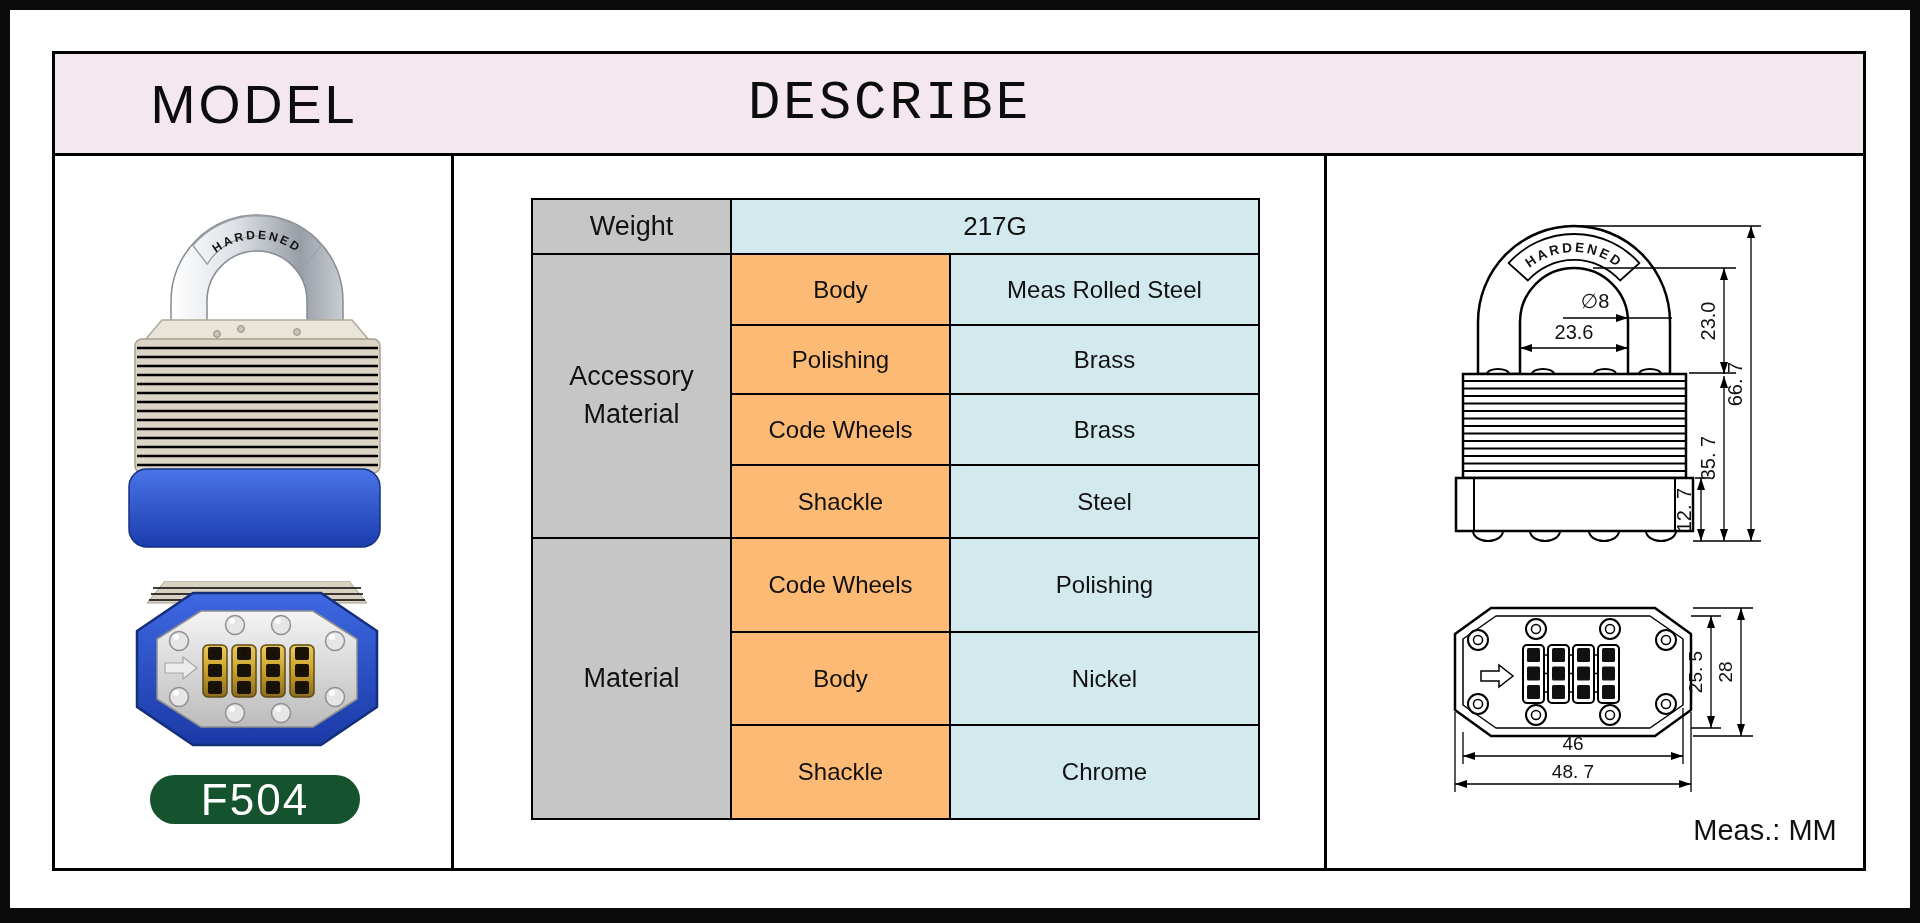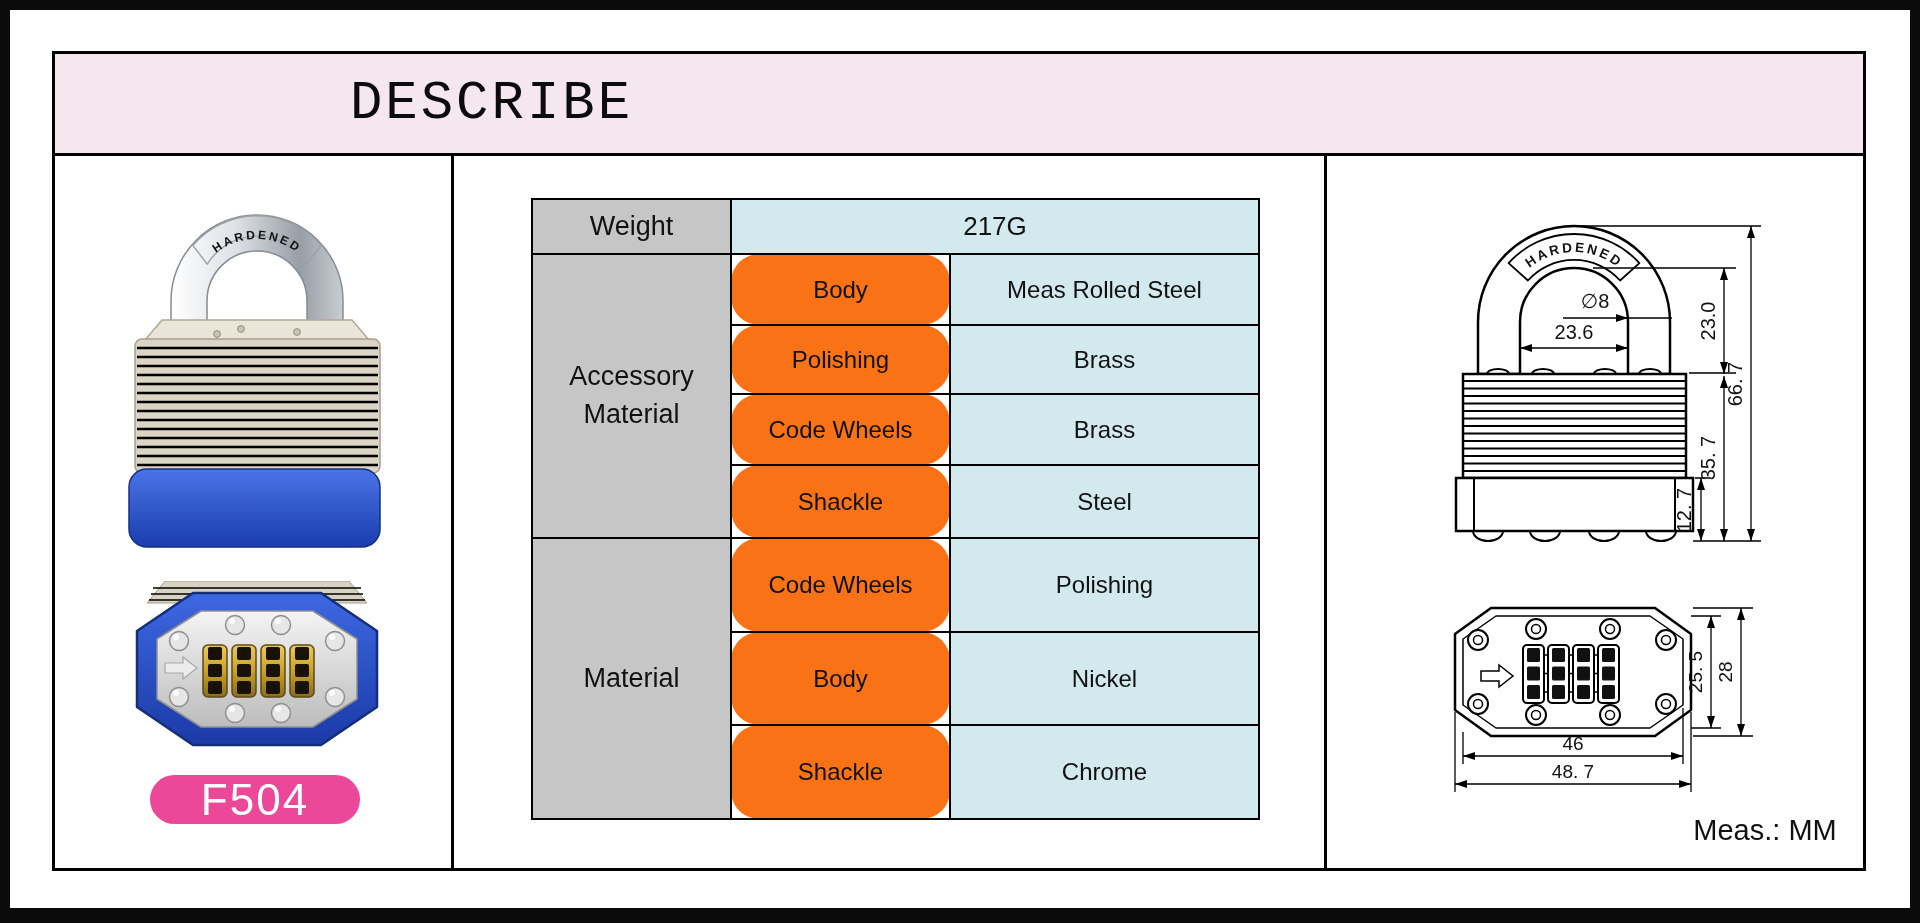--- a/index.html
+++ b/index.html
@@ -15,27 +15,27 @@
   .hc-describe { width:873px;font-family:Liberation Mono, monospace; }
   .hc-drawing { width:543px; }
 
   .v-divider { position:absolute; top:102px; bottom:0; width:3px; background:#000; }
   .vd-1 { left:396px; }
   .vd-2 { left:1269px; }
 
   
   .photo-top { position:absolute; left:66px; top:147px; }
   .photo-bottom { position:absolute; left:76px; top:527px; }
-  .model-pill { position:absolute; left:95px; top:721px; width:210px; height:49px; background:#ec4899; border-radius:25px; display:flex; align-items:center; justify-content:center; color:#ffffff; font-size:44px; letter-spacing:2px; }
+  .model-pill { position:absolute; left:95px; top:721px; width:210px; height:49px; background:#14532d; border-radius:25px; display:flex; align-items:center; justify-content:center; color:#ffffff; font-size:44px; letter-spacing:2px; }
 
   
   .spec-table { position:absolute; left:476px; top:144px; border-collapse:collapse; table-layout:fixed; }
   .spec-table td { border:2px solid #000; text-align:center; vertical-align:middle; font-size:24px; color:#111; padding:0 6px; }
   .c-gray { background:#c6c6c6; font-size:27px !important; line-height:1.4; }
-  .c-tan  { background:#f97316;border-radius:28px; }
+  .c-tan  { background:#fdba74; }
   .c-blue { background:#d2e9ee; }
   .weight-label { font-size:27px !important; }
   .weight-value { font-size:26px !important;margin-left:36px; }
 
   
   .front-view-svg { position:absolute; left:1388px; top:154px; }
   .top-view-svg { position:absolute; left:1388px; top:544px; }
   .meas-note { position:absolute; left:1570px; top:760px; width:280px; text-align:center; font-size:29px; color:#111; }
 
   svg text { font-family:"Liberation Sans", sans-serif; fill:#111; }
@@ -44,20 +44,21 @@
   .draw-line { stroke:#000; fill:none; }
 </style>
 </head>
 <body>
 
 <div class="page">
 
   <div class="main-table">
 
     <div class="header-band">
+      <div class="header-cell hc-model">MODEL</div>
       <div class="header-cell hc-describe">DESCRIBE</div>
     </div>
     <div class="v-divider vd-1"></div>
     <div class="v-divider vd-2"></div>
 
     <svg class="photo-top" width="265" height="350" viewBox="0 0 265 350">
       <defs>
         <linearGradient id="chromeGrad" x1="0" y1="0" x2="1" y2="0">
           <stop offset="0" stop-color="#ffffff"></stop>
             <stop offset="0.38" stop-color="#dde1e6"></stop>

